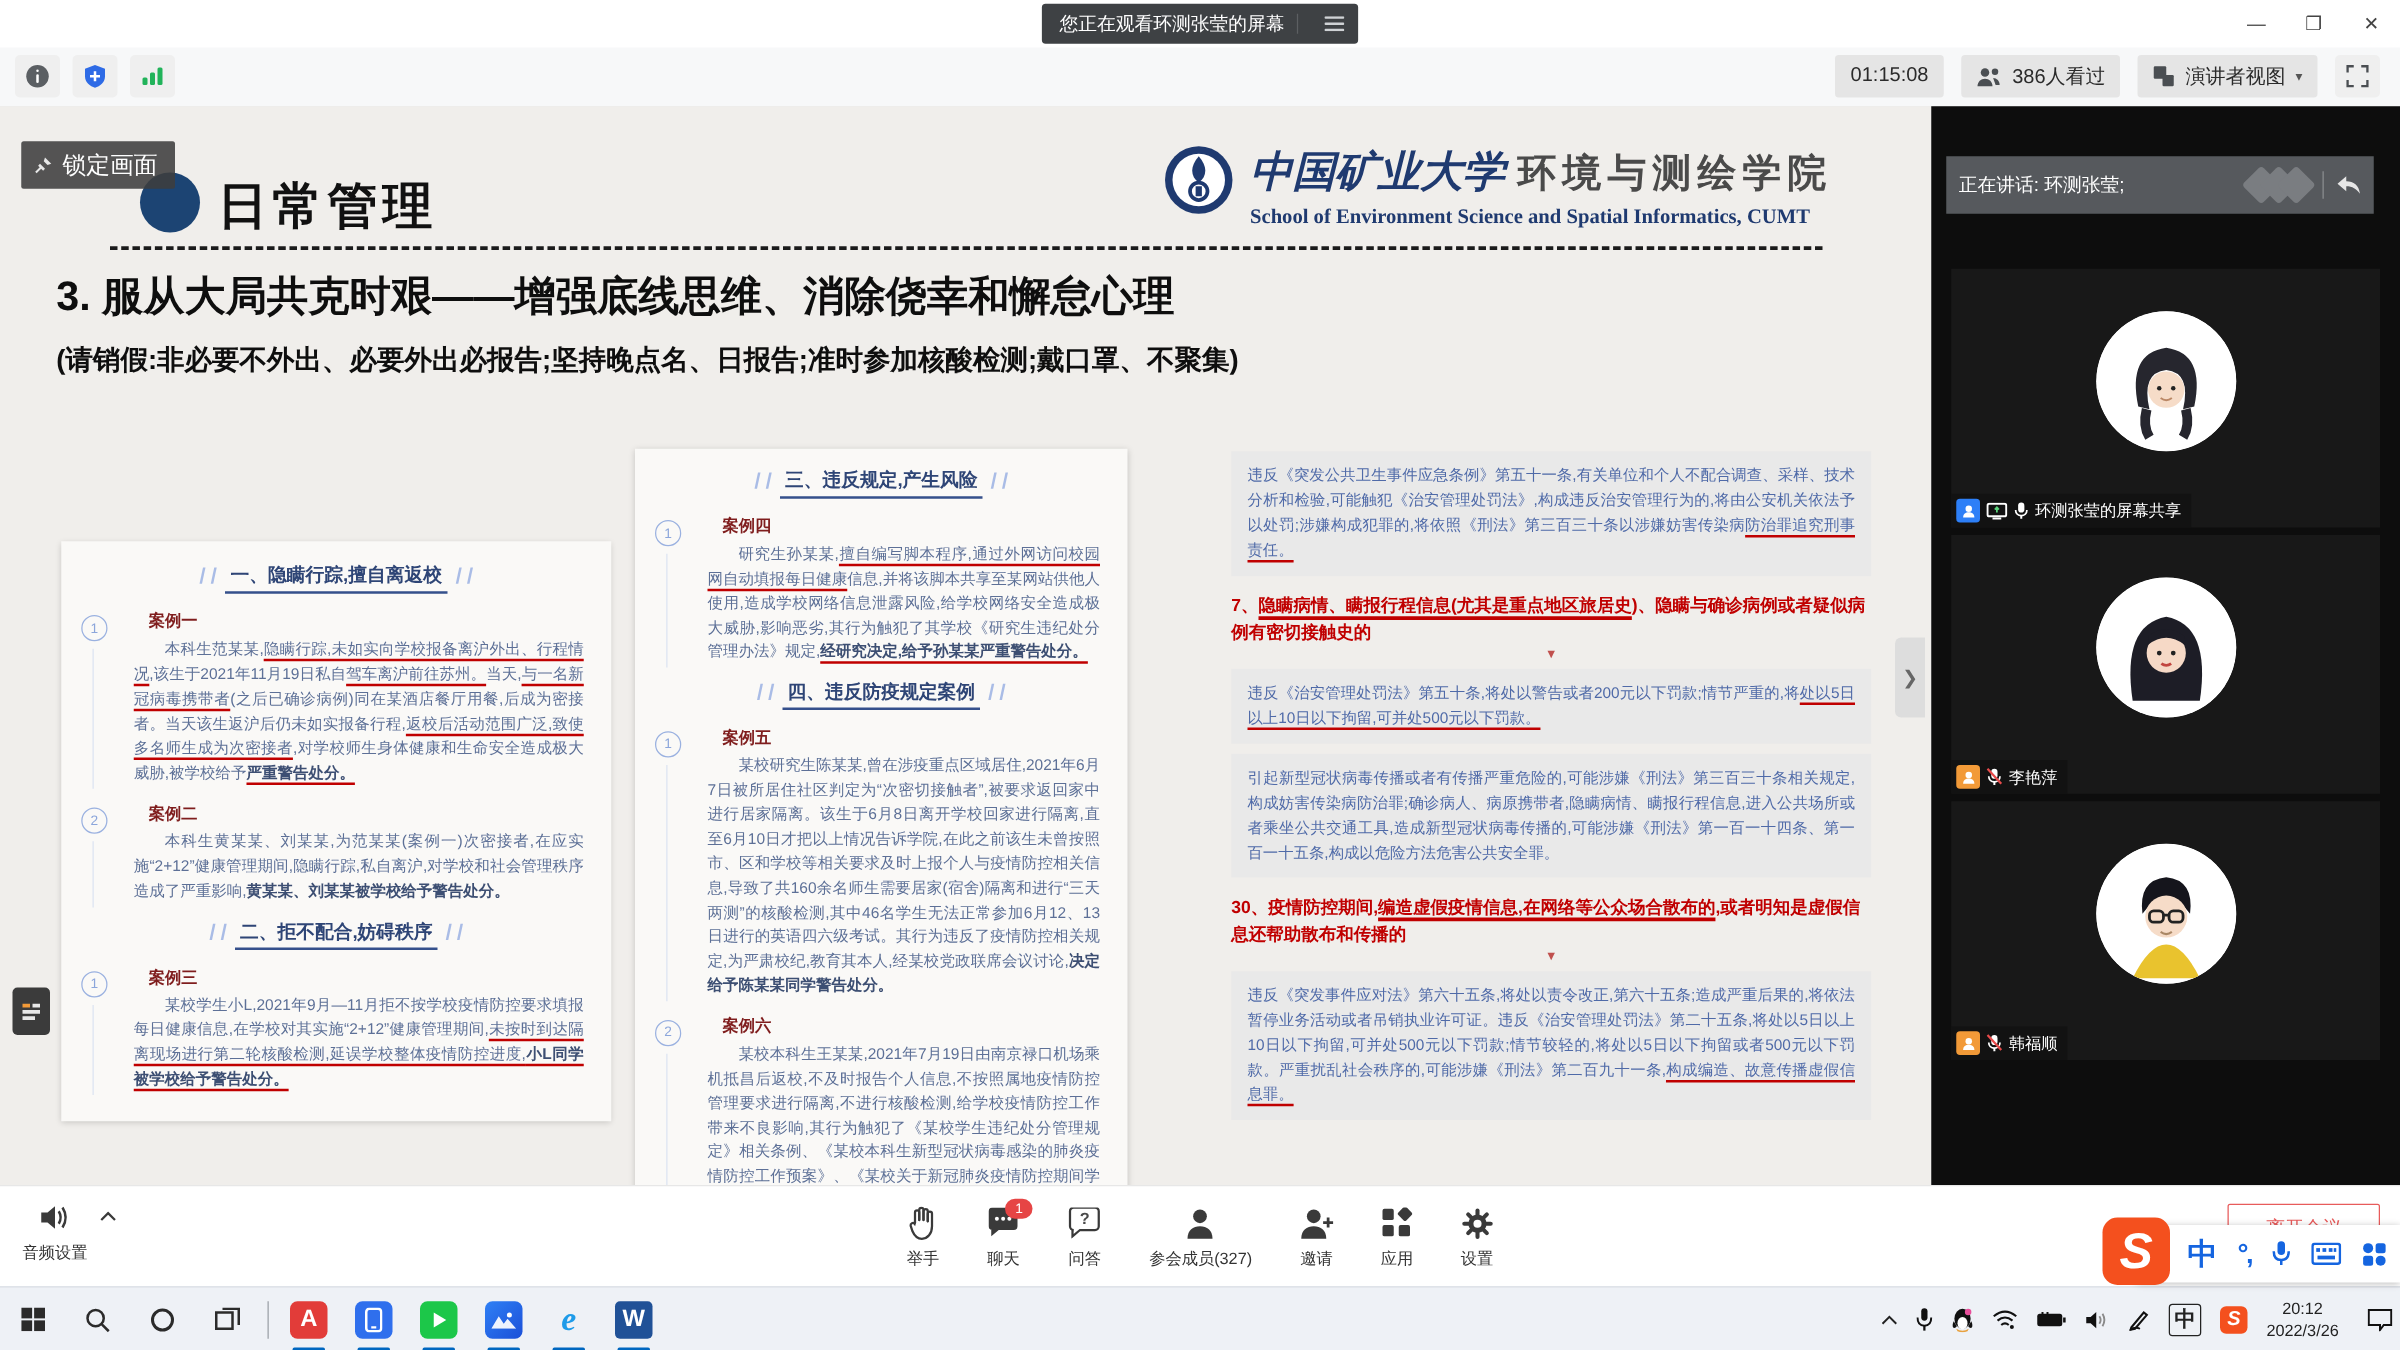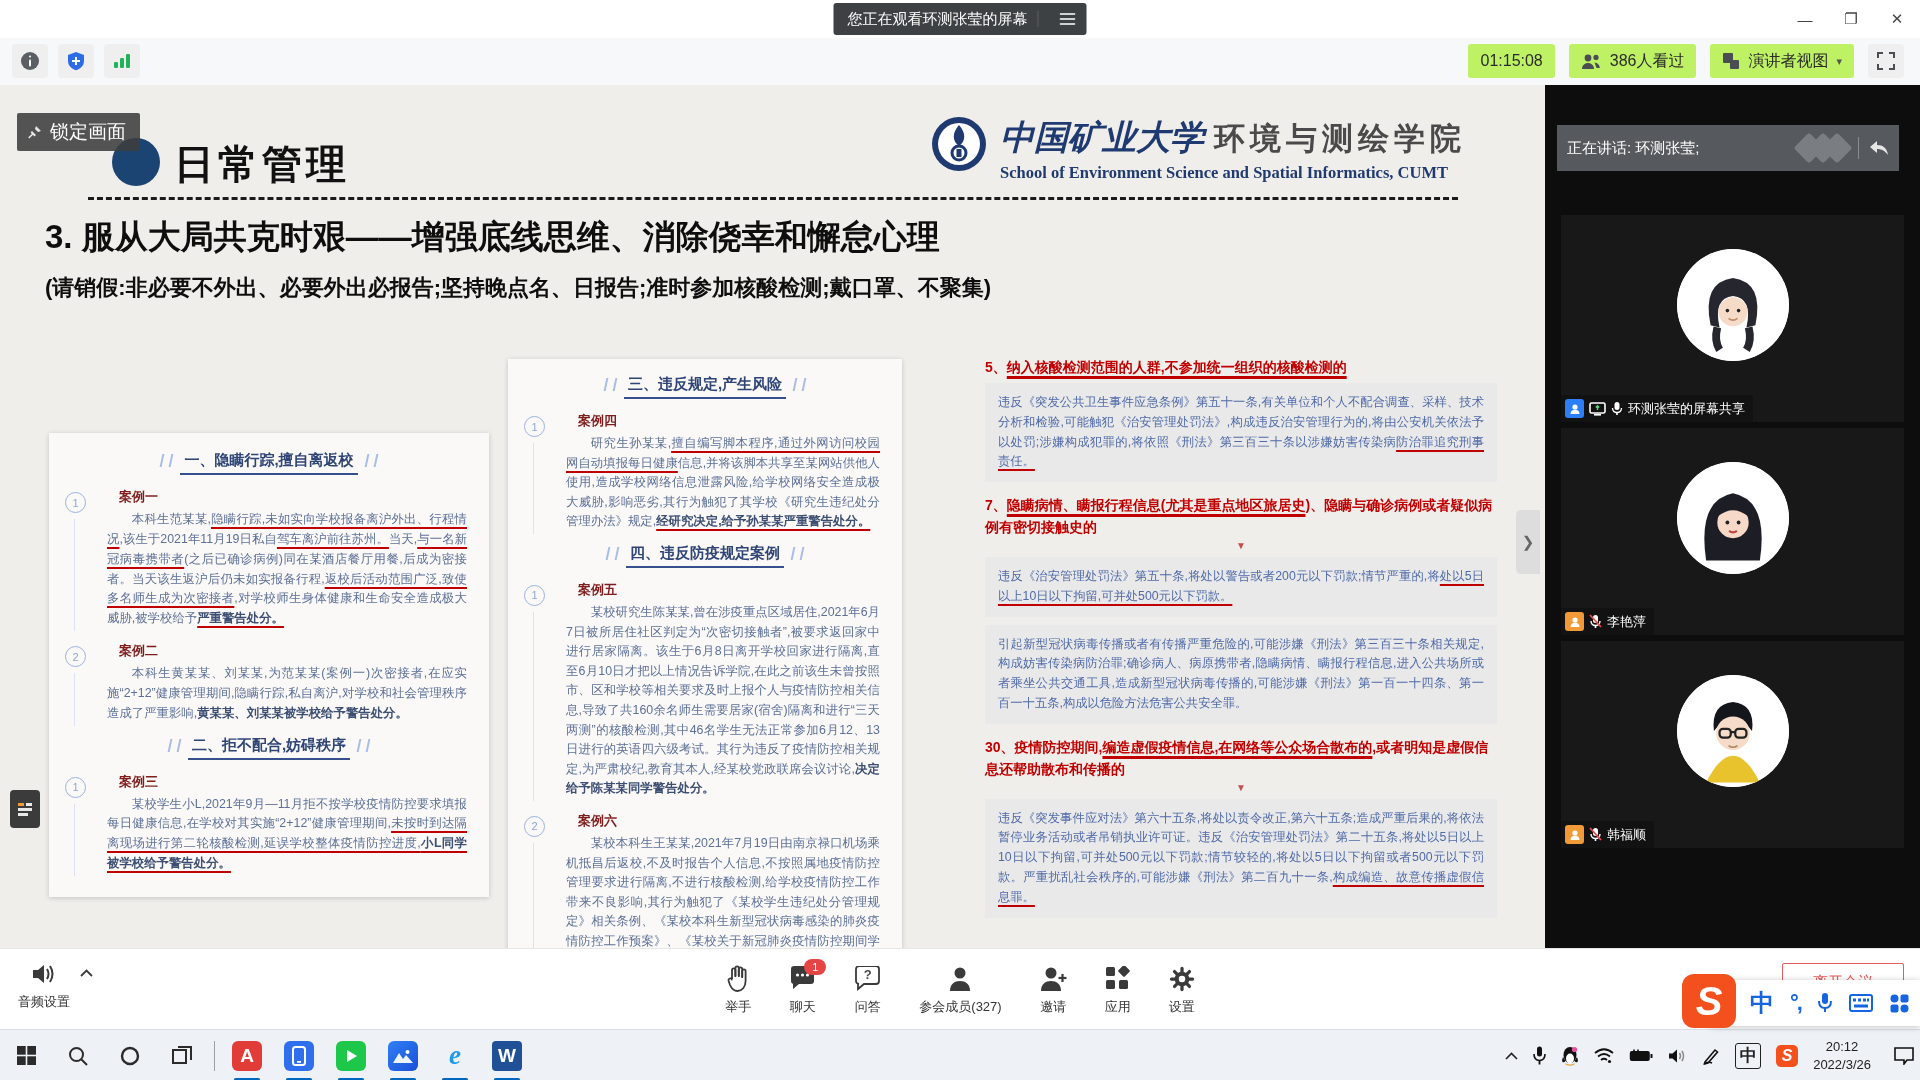--- a/index.html
+++ b/index.html
@@ -12,21 +12,21 @@
   .watch-pill .sep{width:1px;height:16px;background:#5c5f62;margin:0 10px;}
   .hamburger{width:38px;height:32px;display:flex;align-items:center;justify-content:center;cursor:pointer;}
   .hamburger svg{display:block;}
   .win-controls{position:absolute;right:0;top:0;height:38px;display:flex;}
   .win-btn{width:46px;height:38px;display:flex;align-items:center;justify-content:center;font-size:15px;color:#444;cursor:pointer;}
   
   .topbar{position:absolute;left:0;top:38px;width:1920px;height:47px;background:#f7f8f9;border-bottom:1px solid #e3e4e6;}
   .tb-left{position:absolute;left:12px;top:6px;display:flex;gap:10px;}
   .tb-btn{width:36px;height:34px;background:#efefef;border-radius:4px;display:flex;align-items:center;justify-content:center;cursor:pointer;}
   .tb-right{position:absolute;right:16px;top:6px;display:flex;gap:14px;align-items:center;}
-  .tb-box{height:34px;background:#bef264;border-radius:3px;display:flex;align-items:center;padding:0 12px;gap:8px;color:#2b2b2b;font-size:16px;cursor:pointer;text-align:right;}
+  .tb-box{height:34px;background:#e5e5e5;border-radius:3px;display:flex;align-items:center;padding:0 12px;gap:8px;color:#2b2b2b;font-size:16px;cursor:pointer;text-align:right;}
   .caret{font-size:11px;color:#555;}
   
   .content{position:absolute;left:0;top:85px;width:1920px;height:863px;}
   .stage{position:absolute;left:0;top:0;width:1545px;height:863px;background:#f0eeeb;overflow:hidden;}
   .lock-pill{position:absolute;left:17px;top:28px;height:38px;background:rgba(62,62,62,.88);border-radius:2px;
       color:#fff;font-size:19px;display:flex;align-items:center;gap:8px;padding:0 14px 0 10px;cursor:pointer;}
   .slide-dot{position:absolute;left:112px;top:53px;width:48px;height:48px;border-radius:50%;background:#1c4473;}
   .slide-title{position:absolute;left:174px;top:52px;font-size:40px;font-weight:900;color:#111;letter-spacing:4px;}
   .logo{position:absolute;left:930px;top:30px;display:flex;gap:12px;align-items:flex-start;}
   .logo-text .row1{display:flex;align-items:baseline;gap:10px;white-space:nowrap;}
@@ -264,21 +264,20 @@
       <div class="case">
         <span class="num">2</span>
           <span class="vline"></span>
         <div class="lbl">案例六</div>
         <div class="body"><span>某校本科生王某某,2021年7月19日由南京禄口机场乘机抵昌后返校,不及时报告个人信息,不按照属地疫情防控管理要求进行隔离,不进行核酸检测,给学校疫情防控工作带来不良影响,其行为触犯了《某校学生违纪处分管理规定》相关条例、《某校本科生新型冠状病毒感染的肺炎疫情防控工作预案》、《某校关于新冠肺炎疫情防控期间学生管理的暂行规定》,</span><span class="seg-b">经研究决定,给予该生严肃处理。</span></div>
       </div>
     </div>
 
     <div class="rightcol">
       <div class="law-item">
-        <div class="law-head"><span>5、</span><span class="seg-u">纳入核酸检测范围的人群,不参加统一组织的核酸检测的</span></div>
         <div class="law-box"><span>违反《突发公共卫生事件应急条例》第五十一条,有关单位和个人不配合调查、采样、技术分析和检验,可能触犯《治安管理处罚法》,构成违反治安管理行为的,将由公安机关依法予以处罚;涉嫌构成犯罪的,将依照《刑法》第三百三十条以涉嫌妨害传染病</span><span class="seg-u">防治罪追究刑事责任。</span></div>
       </div>
       <div class="law-item">
         <div class="law-head"><span>7、</span><span class="seg-u">隐瞒病情、瞒报行程信息(尤其是重点地区旅居史</span><span>)、隐瞒与确诊病例或者疑似病例有密切接触史的</span></div>
         <div class="law-tri">▼</div>
         <div class="law-box"><span>违反《治安管理处罚法》第五十条,将处以警告或者200元以下罚款;情节严重的,将</span><span class="seg-u">处以5日以上10日以下拘留,可并处500元以下罚款。</span></div>
         <div class="law-box"><span>引起新型冠状病毒传播或者有传播严重危险的,可能涉嫌《刑法》第三百三十条相关规定,构成妨害传染病防治罪;确诊病人、病原携带者,隐瞒病情、瞒报行程信息,进入公共场所或者乘坐公共交通工具,造成新型冠状病毒传播的,可能涉嫌《刑法》第一百一十四条、第一百一十五条,构成以危险方法危害公共安全罪。</span></div>
       </div>
       <div class="law-item">
         <div class="law-head"><span>30、疫情防控期间,</span><span class="seg-u">编造虚假疫情信息,在网络等公众场合散布的</span><span>,或者明知是虚假信息还帮助散布和传播的</span></div>

